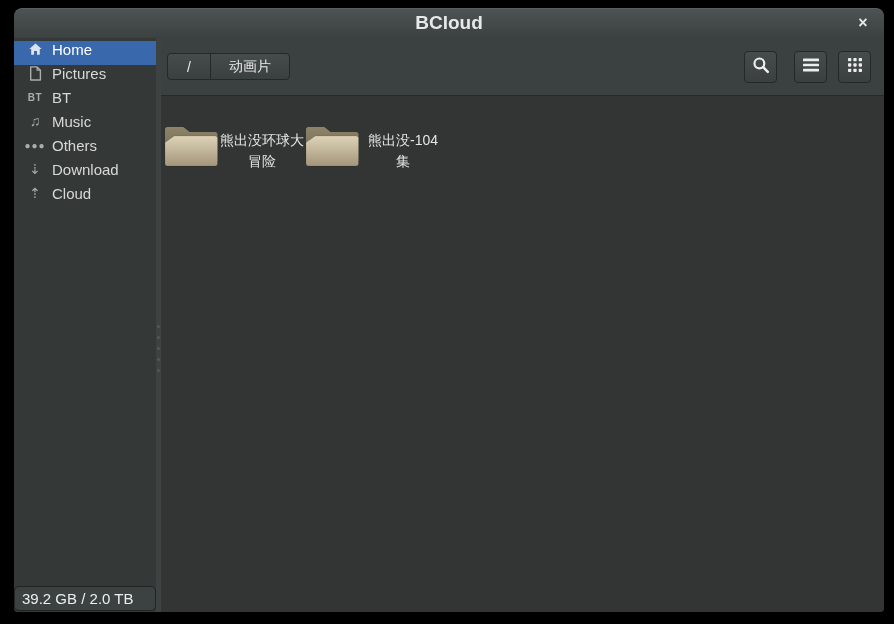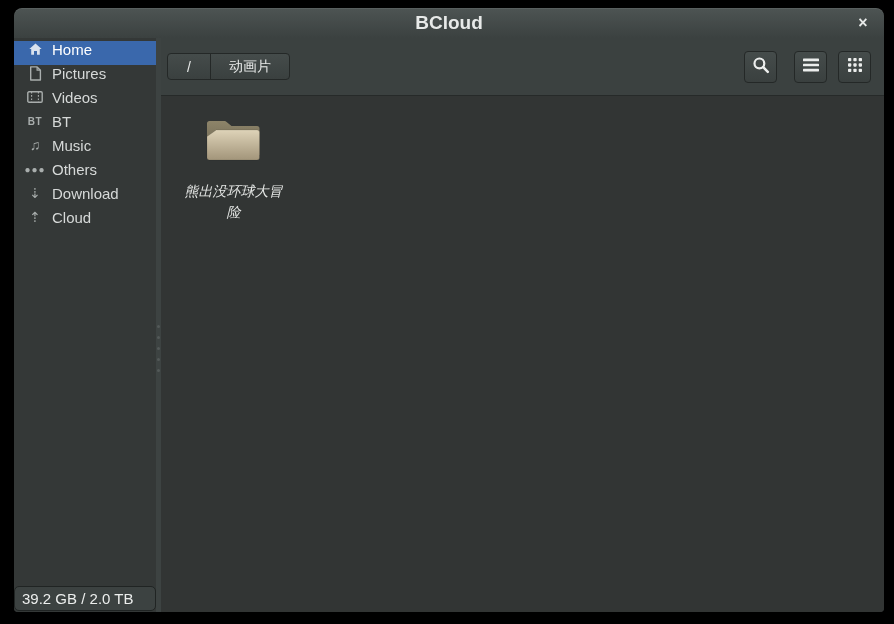--- a/index.html
+++ b/index.html
@@ -47,21 +47,21 @@
          color:#e8eae9;font-size:14px;display:flex;align-items:center;cursor:default;}
   .crumb:first-child{border-radius:4px 0 0 4px;margin-left:0;padding:0 19px;}
   .crumb:last-child{border-radius:0 4px 4px 0;}
   .tool-spacer{flex:1;}
   .tool-btn{width:33px;height:32px;box-sizing:border-box;
             background:linear-gradient(#454c4b,#3a403f);border:1px solid #242827;border-radius:4px;
             display:flex;align-items:center;justify-content:center;cursor:default;flex:none;}
   .tool-btn.search{margin-right:17px;}
   .tool-btn.list{margin-right:11px;}
   .content{flex:1;background:#323534;padding:19px 0 0 2px;display:flex;align-items:flex-start;overflow:hidden;}
-  .cell{width:141px;display:flex;flex-direction:column;align-items:center;cursor:default;flex:none;font-style:italic;}
+  .cell{width:141px;display:flex;align-items:flex-end;cursor:default;flex:none;}
   .folder-label{margin-top:15px;font-size:14px;line-height:21px;color:#e5e7e5;
                 text-align:center;max-width:104px;word-break:break-all;}
   .hidden-defs{position:absolute;width:0;height:0;}
 </style>
 </head>
 <body>
 
 <svg class="hidden-defs" aria-hidden="true">
   <defs>
     <linearGradient id="fg-back" x1="0" y1="0" x2="0" y2="1">
@@ -96,29 +96,20 @@
     <span class="side-label">Home</span>
   </div>
           <div class="side-item">
     <span class="side-icon">
               <svg width="13" height="15" viewBox="0 0 13 15">
                 <path d="M1.7 0.9 H8.1 L11.4 4.2 V14 H1.7 Z" fill="none" stroke="currentColor" stroke-width="1.4" stroke-linejoin="round"></path>
                 <path d="M8.1 0.9 V4.2 H11.4" fill="none" stroke="currentColor" stroke-width="1.2"></path>
               </svg>
             </span>
     <span class="side-label">Pictures</span>
-  </div>
-          <div class="side-item">
-    <span class="side-icon">
-              <svg width="16" height="12" viewBox="0 0 16 12">
-                <rect x="0.8" y="0.8" width="14.4" height="10.4" rx="1.2" fill="none" stroke="currentColor" stroke-width="1.4"></rect>
-                <path d="M4.6 0.8 V11.2 M11.4 0.8 V11.2" stroke="currentColor" stroke-width="1.1" stroke-dasharray="1.6 1.7" fill="none"></path>
-              </svg>
-            </span>
-    <span class="side-label">Videos</span>
   </div>
           <div class="side-item">
     <span class="side-icon">
               <span class="icon-text">BT</span>
             </span>
     <span class="side-label">BT</span>
   </div>
           <div class="side-item">
     <span class="side-icon">
               <span class="icon-glyph">♫</span>
@@ -203,18 +194,27 @@
         <div class="content" id="folders-mount">
             <div class="cell">
     <span>
       <svg width="57" height="47" viewBox="0 0 57 47">
         <path d="M2 40 V8.5 A2.5 2.5 0 0 1 4.5 6 h15 a3 3 0 0 1 2.1 .9 L26.5 11 H52 a2.5 2.5 0 0 1 2.5 2.5 V40 Z" fill="url(#fg-back)"></path>
         <path d="M2 42.5 V21.6 L11.3 15 H52 a2.5 2.5 0 0 1 2.5 2.5 v25 a2.5 2.5 0 0 1 -2.5 2.5 H4.5 A2.5 2.5 0 0 1 2 42.5 Z" fill="url(#fg-front)" stroke="rgba(0,0,0,0.18)" stroke-width="0.6"></path>
       </svg>
     </span>
     <span class="folder-label">熊出没环球大冒险</span>
   </div>
+            <div class="cell">
+    <span>
+      <svg width="57" height="47" viewBox="0 0 57 47">
+        <path d="M2 40 V8.5 A2.5 2.5 0 0 1 4.5 6 h15 a3 3 0 0 1 2.1 .9 L26.5 11 H52 a2.5 2.5 0 0 1 2.5 2.5 V40 Z" fill="url(#fg-back)"></path>
+        <path d="M2 42.5 V21.6 L11.3 15 H52 a2.5 2.5 0 0 1 2.5 2.5 v25 a2.5 2.5 0 0 1 -2.5 2.5 H4.5 A2.5 2.5 0 0 1 2 42.5 Z" fill="url(#fg-front)" stroke="rgba(0,0,0,0.18)" stroke-width="0.6"></path>
+      </svg>
+    </span>
+    <span class="folder-label">熊出没-104集</span>
+  </div>
           </div>
       </div>
 
     </div>
   </div>
 </div>
 
 </body></html>

